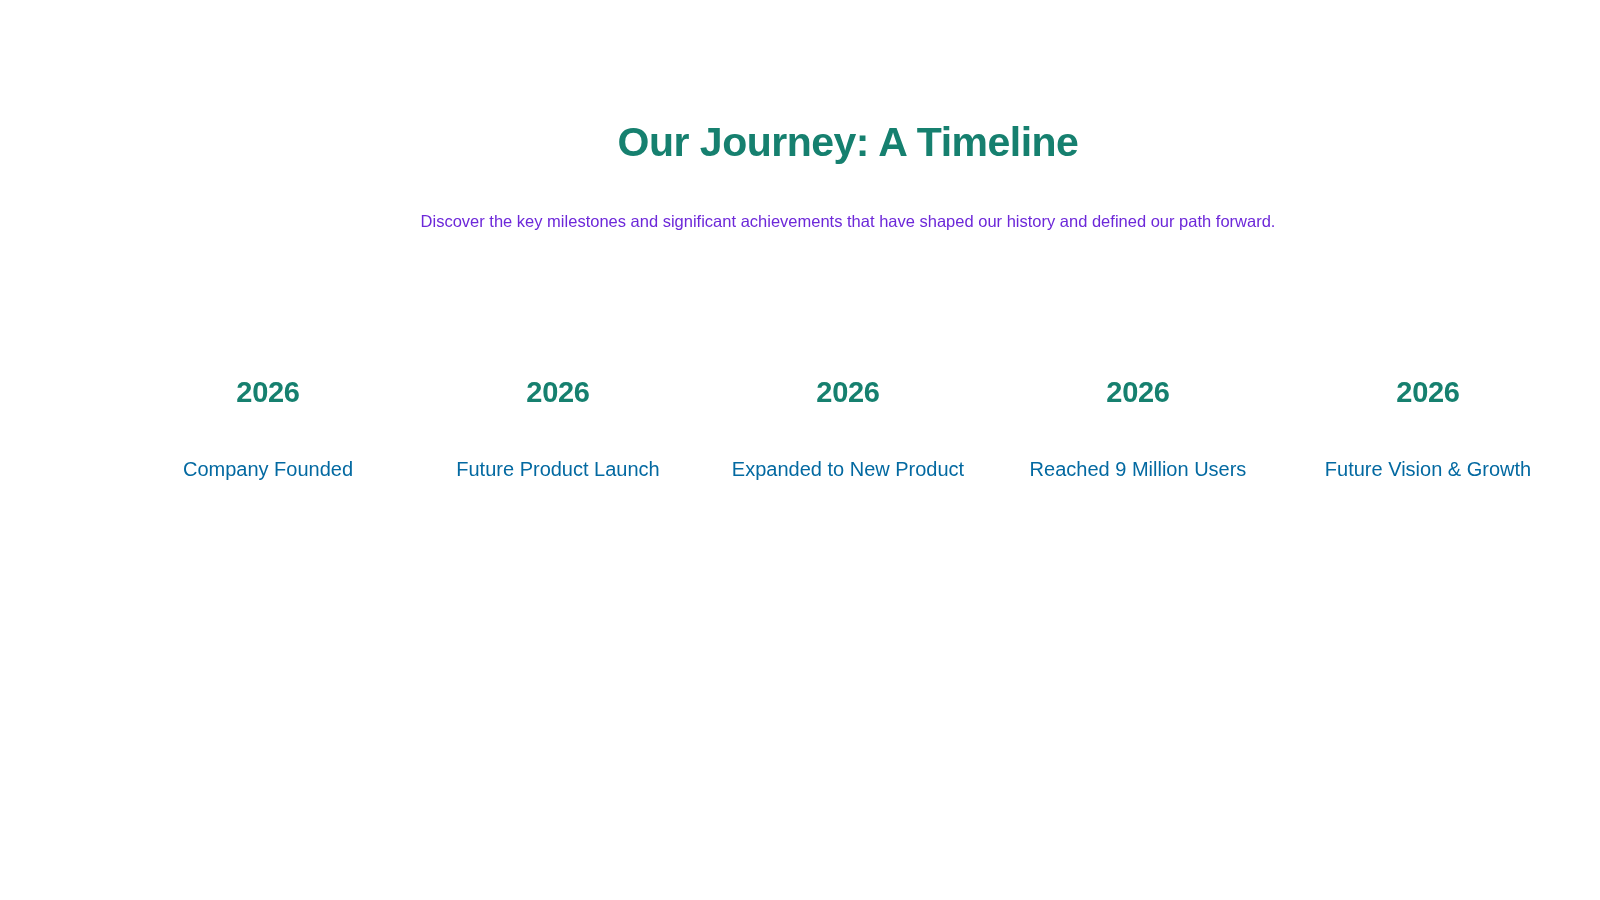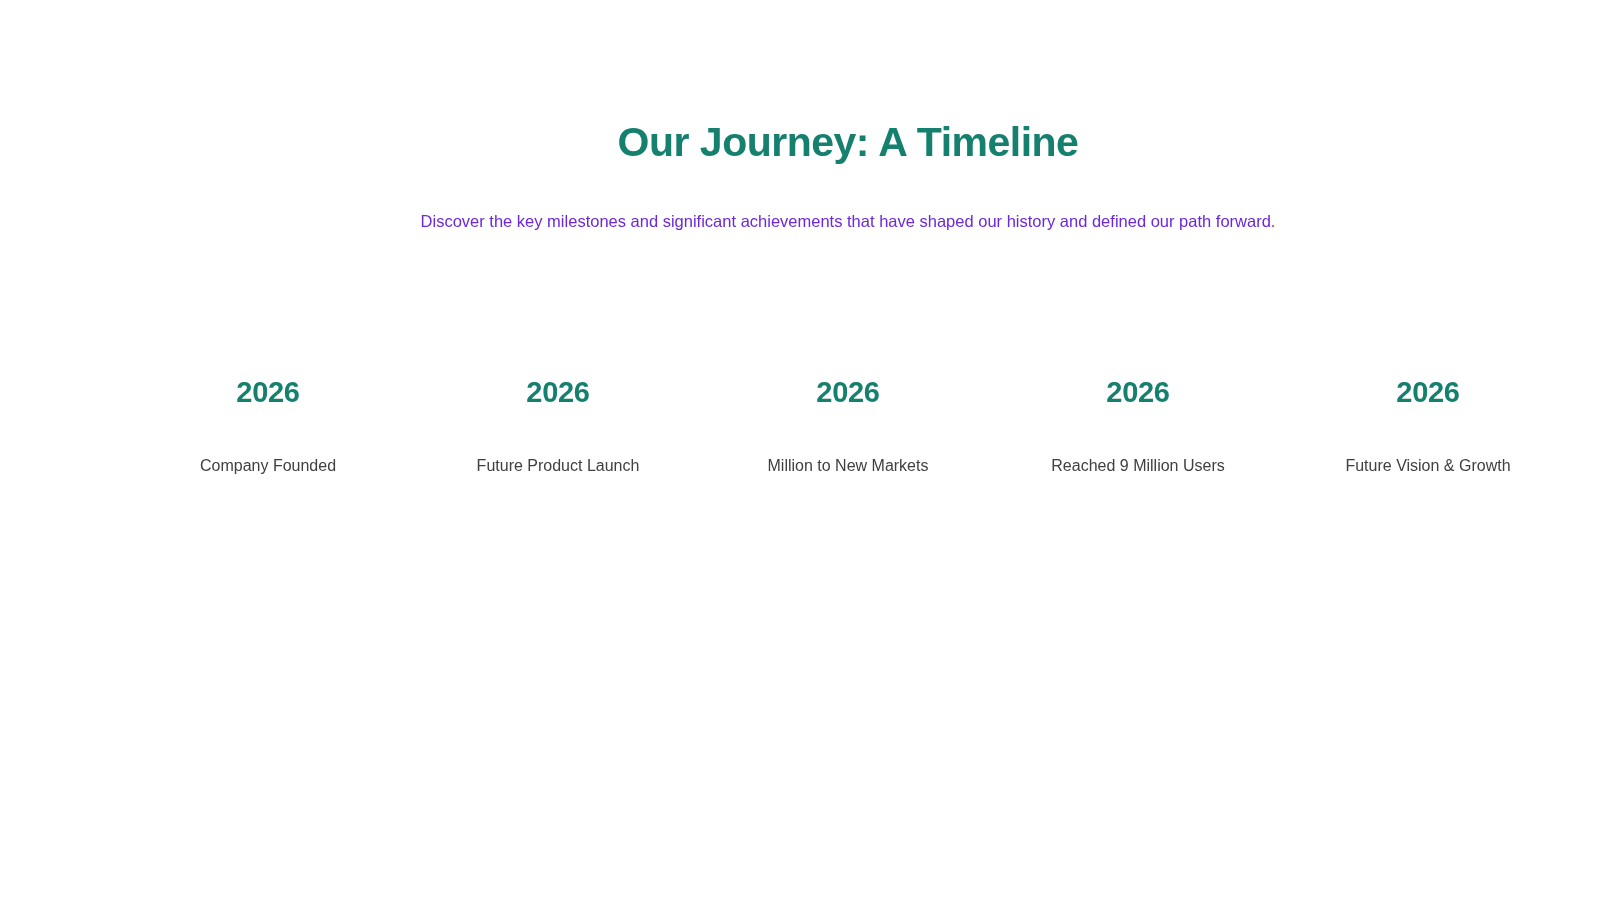--- a/index.html
+++ b/index.html
@@ -59,23 +59,23 @@
   }
   .year {
     font-size: 29px;
     font-weight: 700;
     color: #16806f;
     letter-spacing: -0.3px;
     line-height: 1.2;
   }
   .event {
     margin-top: 45px;
-    font-size: 16px;
+    font-size: 20px;
     font-weight: 400;
-    color: #404040;
+    color: #0369a1;
     line-height: 1.4;
   }
 </style>
 </head>
 <body>
 
 <div class="page">
 
   <div class="header">
     <h1 class="title">Our Journey: A Timeline</h1>
@@ -89,21 +89,21 @@
       <div class="event">Company Founded</div>
     </div>
 
     <div class="milestone">
       <div class="year">2026</div>
       <div class="event">Future Product Launch</div>
     </div>
 
     <div class="milestone">
       <div class="year">2026</div>
-      <div class="event">Million to New Markets</div>
+      <div class="event">Expanded to New Product</div>
     </div>
 
     <div class="milestone">
       <div class="year">2026</div>
       <div class="event">Reached 9 Million Users</div>
     </div>
 
     <div class="milestone">
       <div class="year">2026</div>
       <div class="event">Future Vision &amp; Growth</div>

